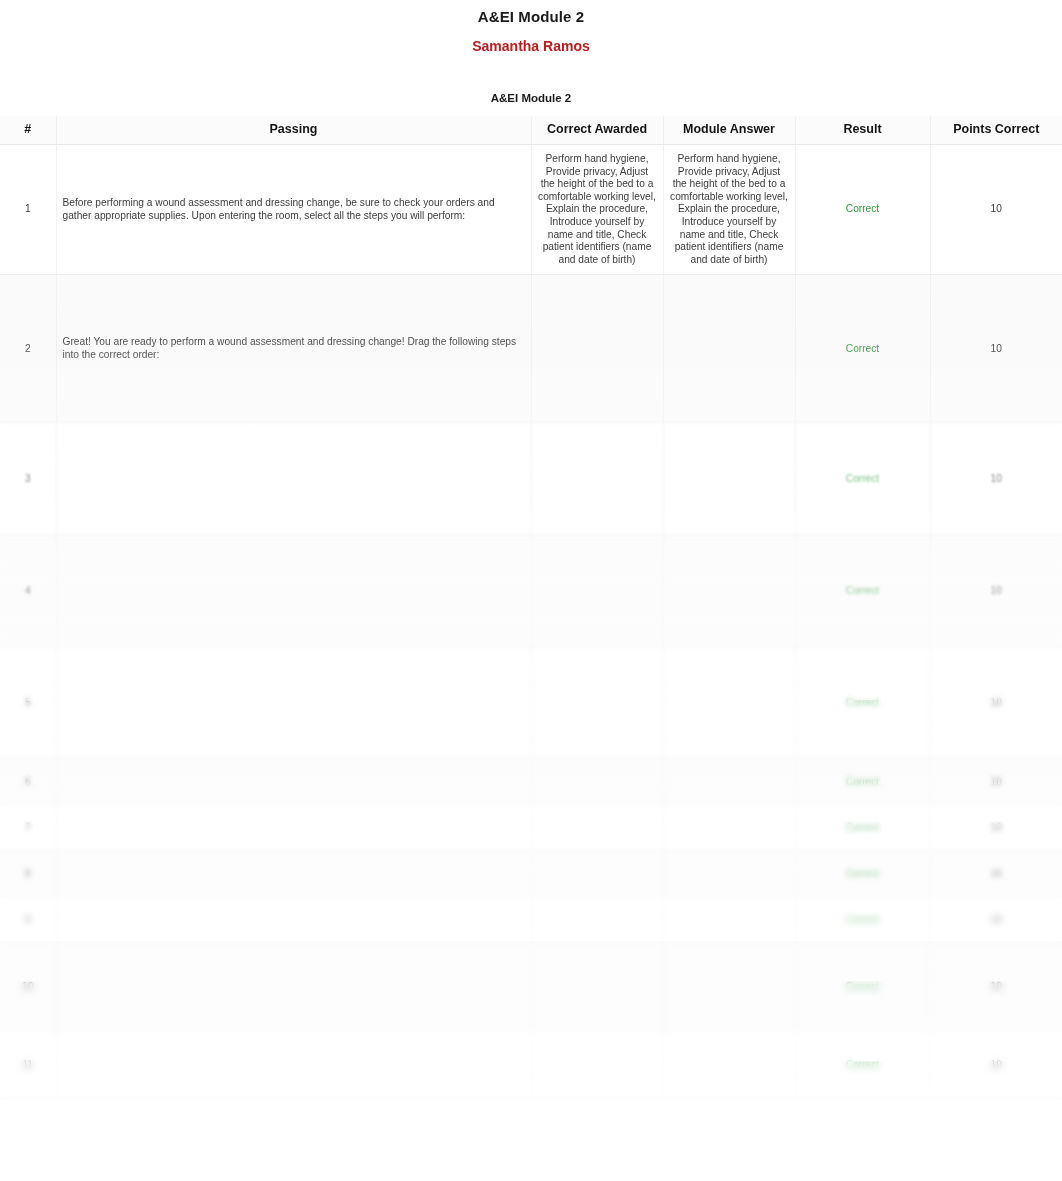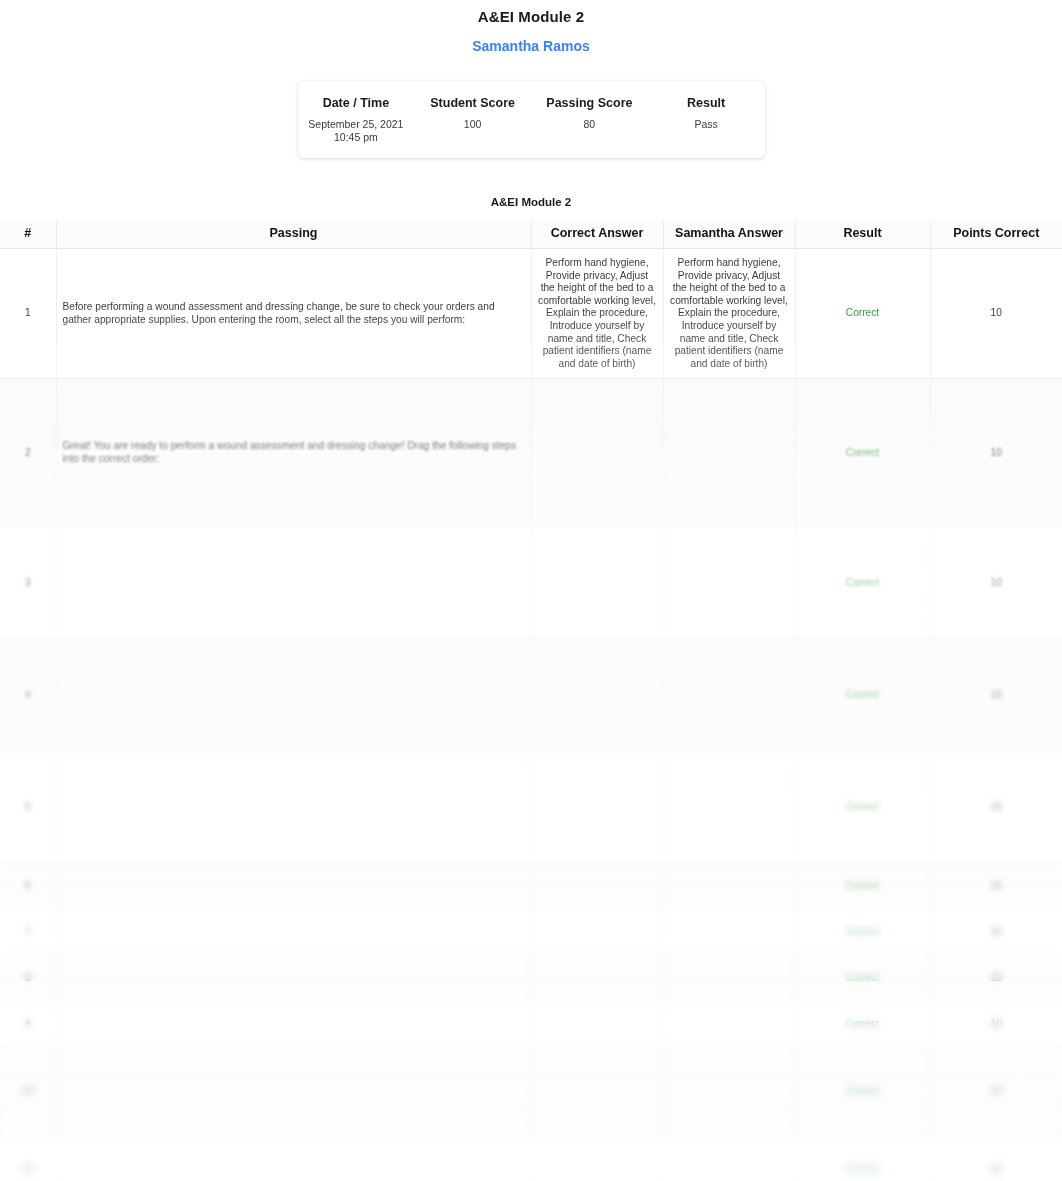--- a/index.html
+++ b/index.html
@@ -24,21 +24,21 @@
     font-size: 15px;
     font-weight: bold;
     color: #1b1b1b;
     padding-top: 8px;
     letter-spacing: .1px;
   }
   .student-name {
     text-align: center;
     font-size: 14px;
     font-weight: bold;
-    color: #3b82f6;
+    color: #b91c1c;
     margin-top: 13px;
   }
 
   
   .summary-wrap {
     margin-top: 27px;
     display: flex;
     justify-content: center;
   }
   .summary-card {
@@ -157,64 +157,39 @@
   }
 </style>
 </head>
 <body>
 
 <div id="page">
 
   <div class="report-title">A&amp;EI Module 2</div>
   <div class="student-name">Samantha Ramos</div>
 
-  <div class="summary-wrap">
-    <div class="summary-card">
-
-      <div class="summary-cell">
-        <div class="s-label">Date / Time</div>
-        <div class="s-value">September 25, 2021 10:45 pm</div>
-      </div>
-
-      <div class="summary-cell">
-        <div class="s-label">Student Score</div>
-        <div class="s-value">100</div>
-      </div>
-
-      <div class="summary-cell">
-        <div class="s-label">Passing Score</div>
-        <div class="s-value">80</div>
-      </div>
-
-      <div class="summary-cell">
-        <div class="s-label">Result</div>
-        <div class="s-value">Pass</div>
-      </div>
-
-    </div>
-  </div>
 
   <div class="section-title">A&amp;EI Module 2</div>
 
   <div class="table-wrap">
     <table class="results">
       <colgroup>
         <col class="c-num">
           <col class="c-q">
           <col class="c-ca">
           <col class="c-sa">
           <col class="c-res">
           <col class="c-pts">
       </colgroup>
       <thead>
         <tr>
           <th>#</th>
           <th>Passing</th>
-          <th>Correct Answer</th>
-          <th>Samantha Answer</th>
+          <th>Correct Awarded</th>
+          <th>Module Answer</th>
           <th>Result</th>
           <th>Points Correct</th>
         </tr>
       </thead>
       <tbody id="results-body">
           <tr style="height: 104px;">
             <td class="cell-num">1</td>
             <td class="cell-q">Before performing a wound assessment and dressing change, be sure to check your orders and gather appropriate supplies. Upon entering the room, select all the steps you will perform:</td>
             <td class="cell-ans">Perform hand hygiene, Provide privacy, Adjust the height of the bed to a comfortable working level, Explain the procedure, Introduce yourself by name and title, Check patient identifiers (name and date of birth)</td>
             <td class="cell-ans">Perform hand hygiene, Provide privacy, Adjust the height of the bed to a comfortable working level, Explain the procedure, Introduce yourself by name and title, Check patient identifiers (name and date of birth)</td>

